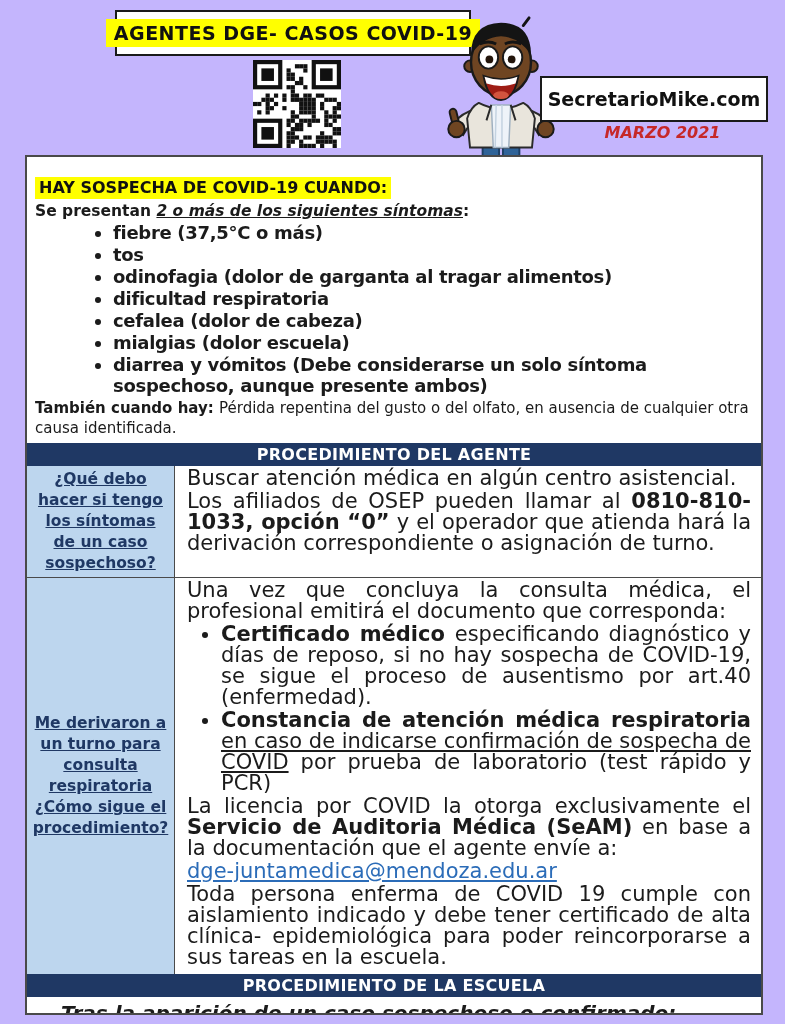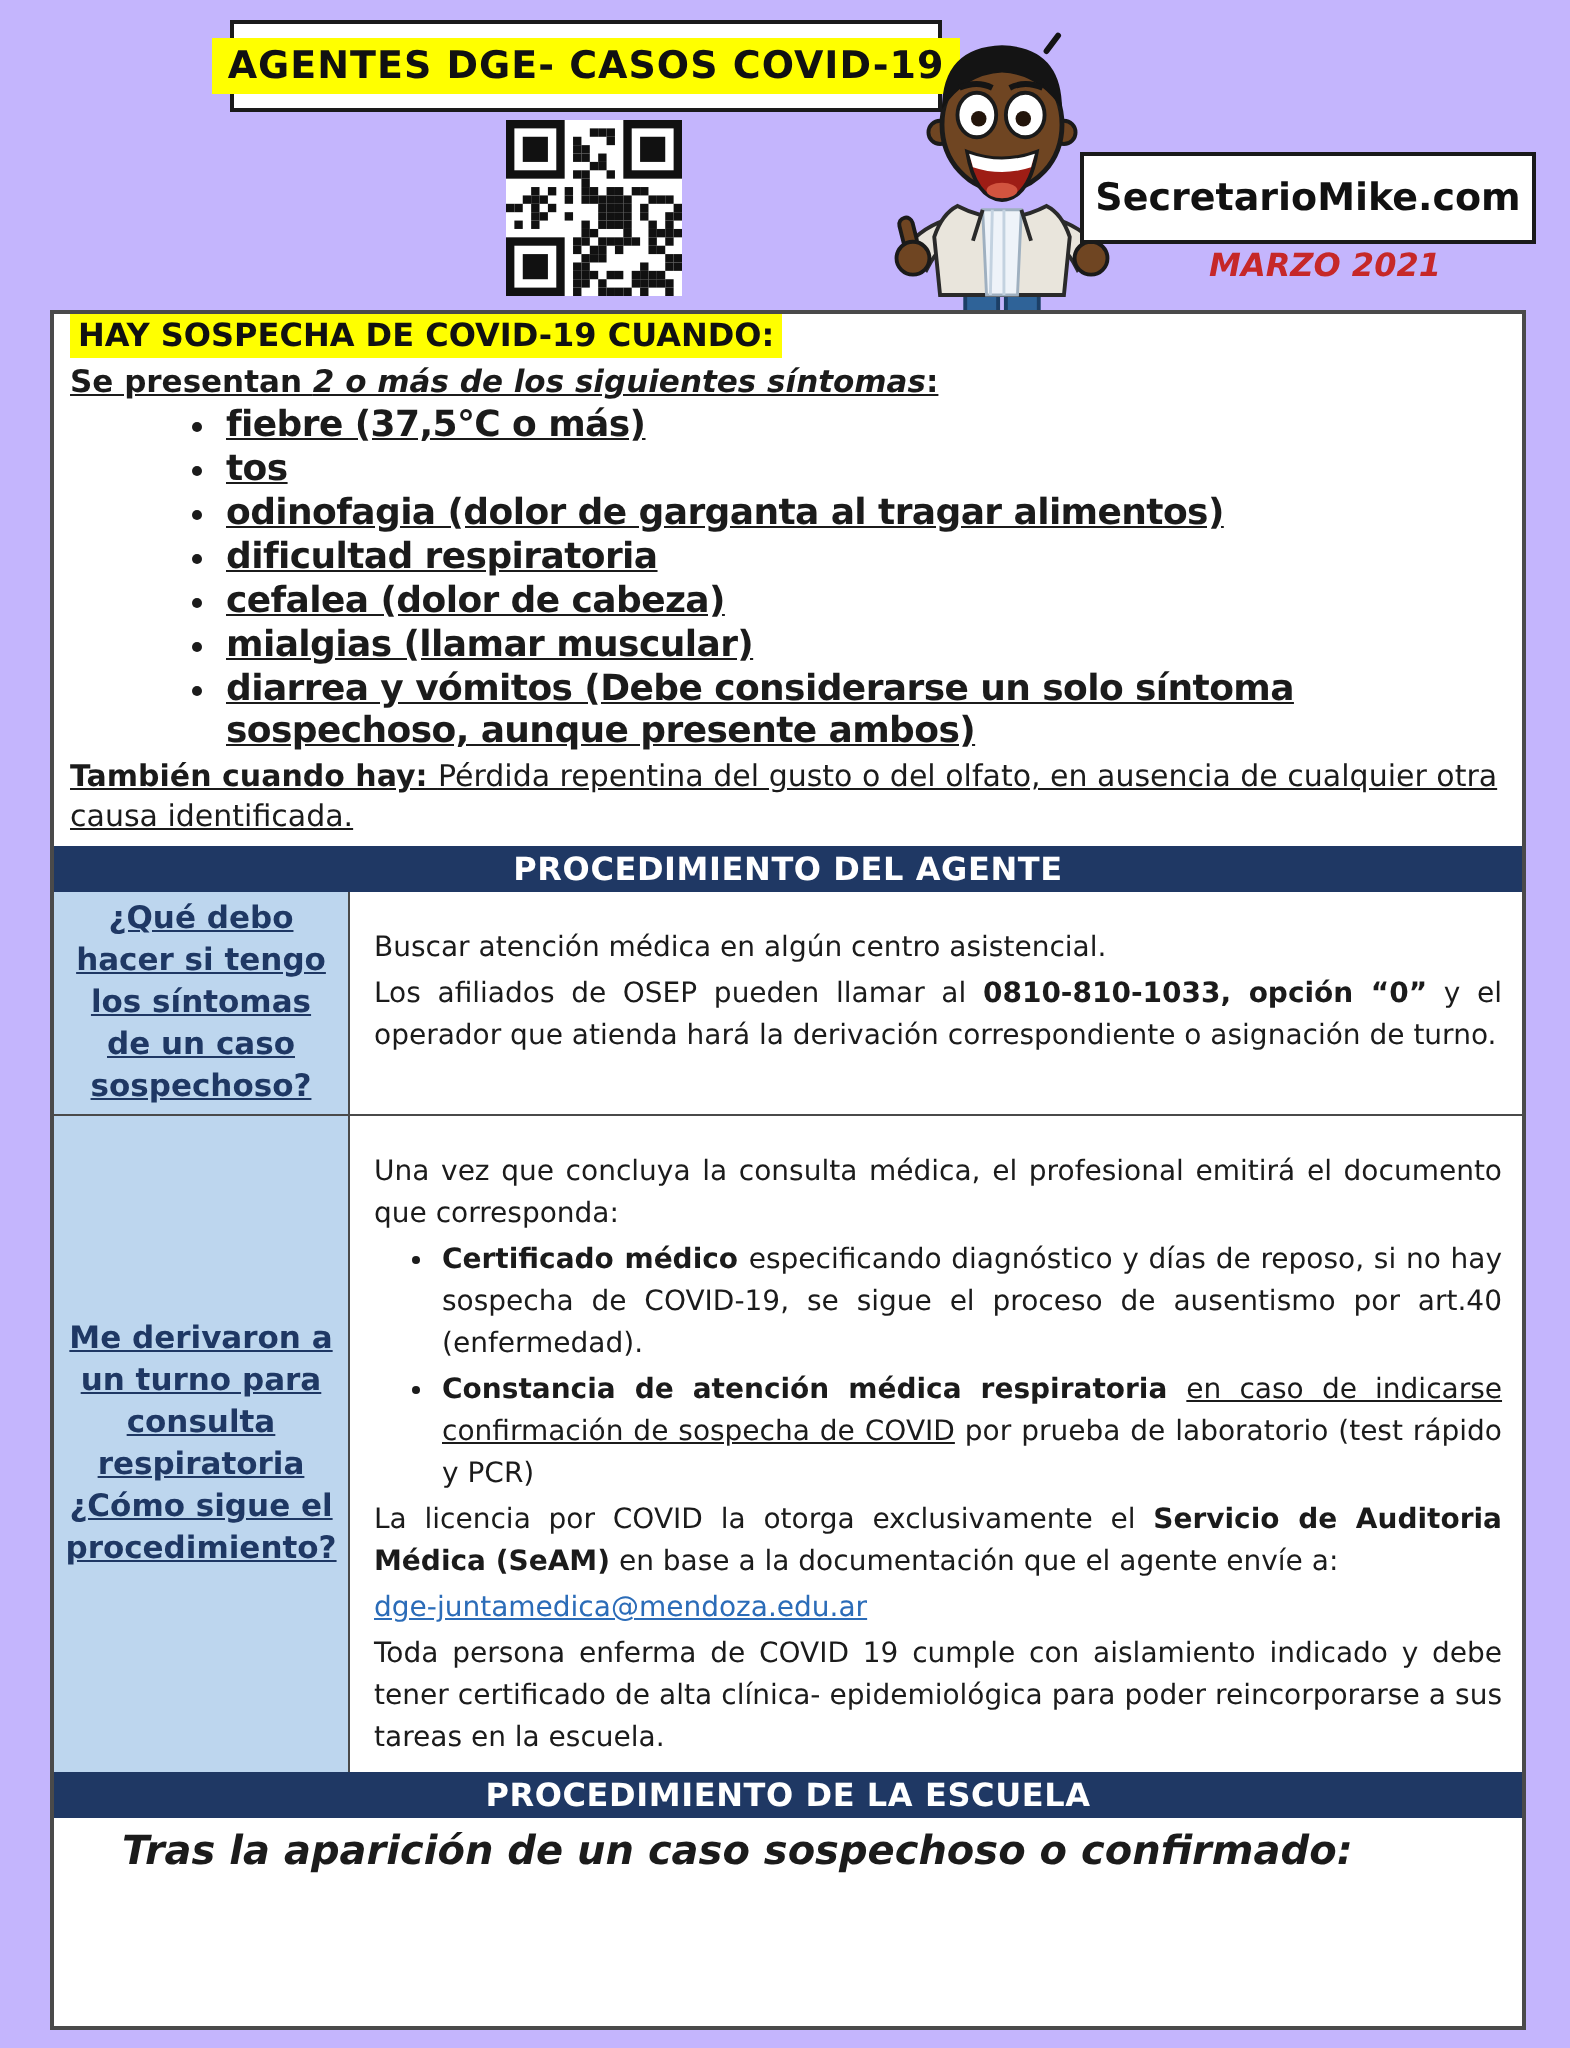--- a/index.html
+++ b/index.html
@@ -37,21 +37,21 @@
   .date{
     position:absolute;left:545px;top:123px;width:235px;text-align:center;
     font-weight:bold;font-style:italic;font-size:16px;color:var(--date-red);
   }
   
   .main-box{
     position:absolute;left:25px;top:155px;width:738px;height:860px;
     border:2px solid var(--border-dark);background:#fff;overflow:hidden;
   }
   
-  .suspect-section{padding:0 8px 2px 8px;font-size:15px;line-height:20px;text-decoration:underline;}
+  .suspect-section{padding:20px 8px 2px 8px;font-size:15px;line-height:20px;}
   .suspect-heading{
     display:inline-block;background:var(--highlight-yellow);
     font-weight:bold;font-size:16px;color:#111;padding:1px 4px;
   }
   .intro{margin:2px 0 1px 0;font-weight:bold;font-size:15.5px;}
   .u-biu{font-style:italic;text-decoration:underline;}
   .symptom-list{
     margin:1px 0 0 0;padding-left:78px;font-weight:bold;
     font-size:18px;letter-spacing:-0.3px;
   }
@@ -68,21 +68,21 @@
   .trow-1{min-height:87px;}
   .trow-2{min-height:43px;}
   .trow-3{min-height:295px;}
   .qcell{
     background:var(--light-blue);border-right:1px solid var(--border-dark);
     color:var(--navy);font-weight:bold;font-size:15.5px;line-height:21px;
     display:flex;align-items:center;justify-content:center;text-align:center;
     padding:3px 7px;
     text-decoration:underline;
   }
-  .acell{padding:16px 10px 4px 12px;font-size:14px;line-height:21px;text-align:justify;}
+  .acell{padding:0 10px 4px 12px;font-size:21px;line-height:21px;text-align:justify;}
   .acell p{margin:2px 0;}
   .doc-list{margin:2px 0;padding-left:34px;}
   .doc-list li{margin:2px 0;}
   .doc-list li::marker{font-weight:bold;}
   .seg-b{font-weight:bold;}
   .seg-u{text-decoration:underline;}
   a.seg-link{color:var(--link-blue);text-decoration:underline;cursor:pointer;}
   
   .school-section{padding:4px 10px 2px 12px;font-size:20px;line-height:20px;font-style:italic;}
   .school-intro{margin:2px 0 2px 22px;font-weight:bold;}
@@ -282,21 +282,21 @@
       <div>
         <span class="suspect-heading">HAY SOSPECHA DE COVID-19 CUANDO:</span>
       </div>
       <p class="intro"><span>Se presentan </span><span class="u-biu">2 o más de los siguientes síntomas</span><span>:</span></p>
       <ul class="symptom-list">
           <li><span>fiebre (37,5°C o más)</span></li>
           <li><span>tos</span></li>
           <li><span>odinofagia (dolor de garganta al tragar alimentos)</span></li>
           <li><span>dificultad respiratoria</span></li>
           <li><span>cefalea (dolor de cabeza)</span></li>
-          <li><span>mialgias (llamar muscular)</span></li>
+          <li><span>mialgias (dolor escuela)</span></li>
           <li><span>diarrea y vómitos (Debe considerarse un solo síntoma sospechoso, aunque presente ambos)</span></li>
         </ul>
       <p class="also"><span class="seg-b">También cuando hay: </span><span>Pérdida repentina del gusto o del olfato, en ausencia de cualquier otra causa identificada.</span></p>
     </div>
 
     <div class="navy-bar">PROCEDIMIENTO DEL AGENTE</div>
 
     <div>
       <div class="trow trow-1">
         <div class="qcell">¿Qué debo hacer si tengo los síntomas de un caso sospechoso?</div>

